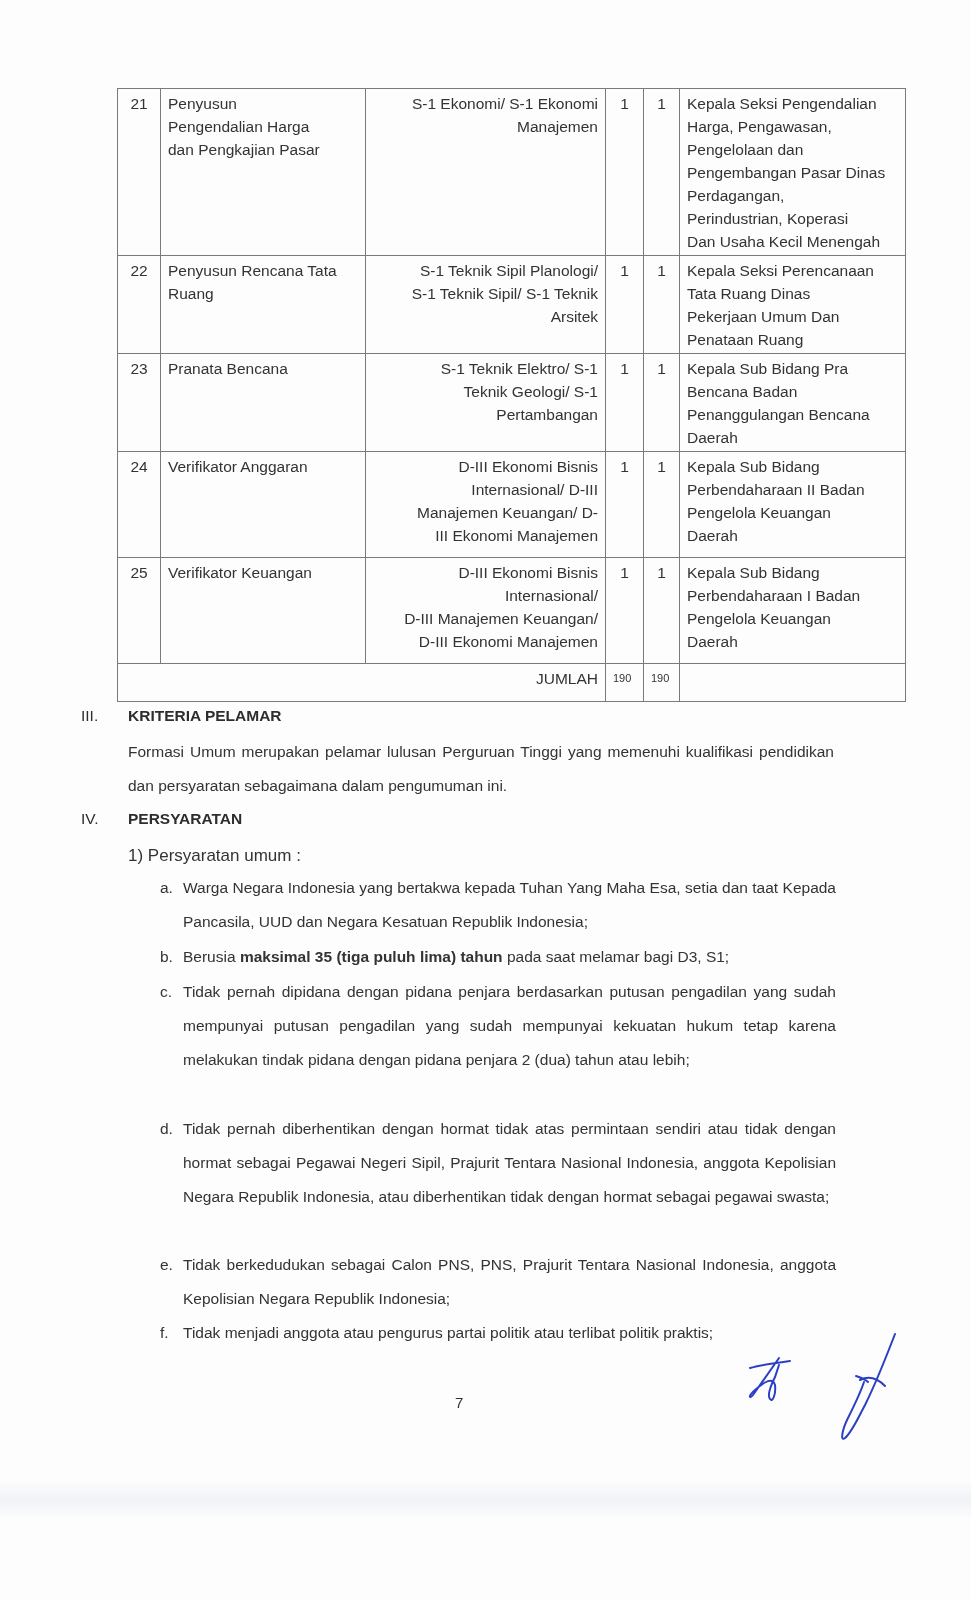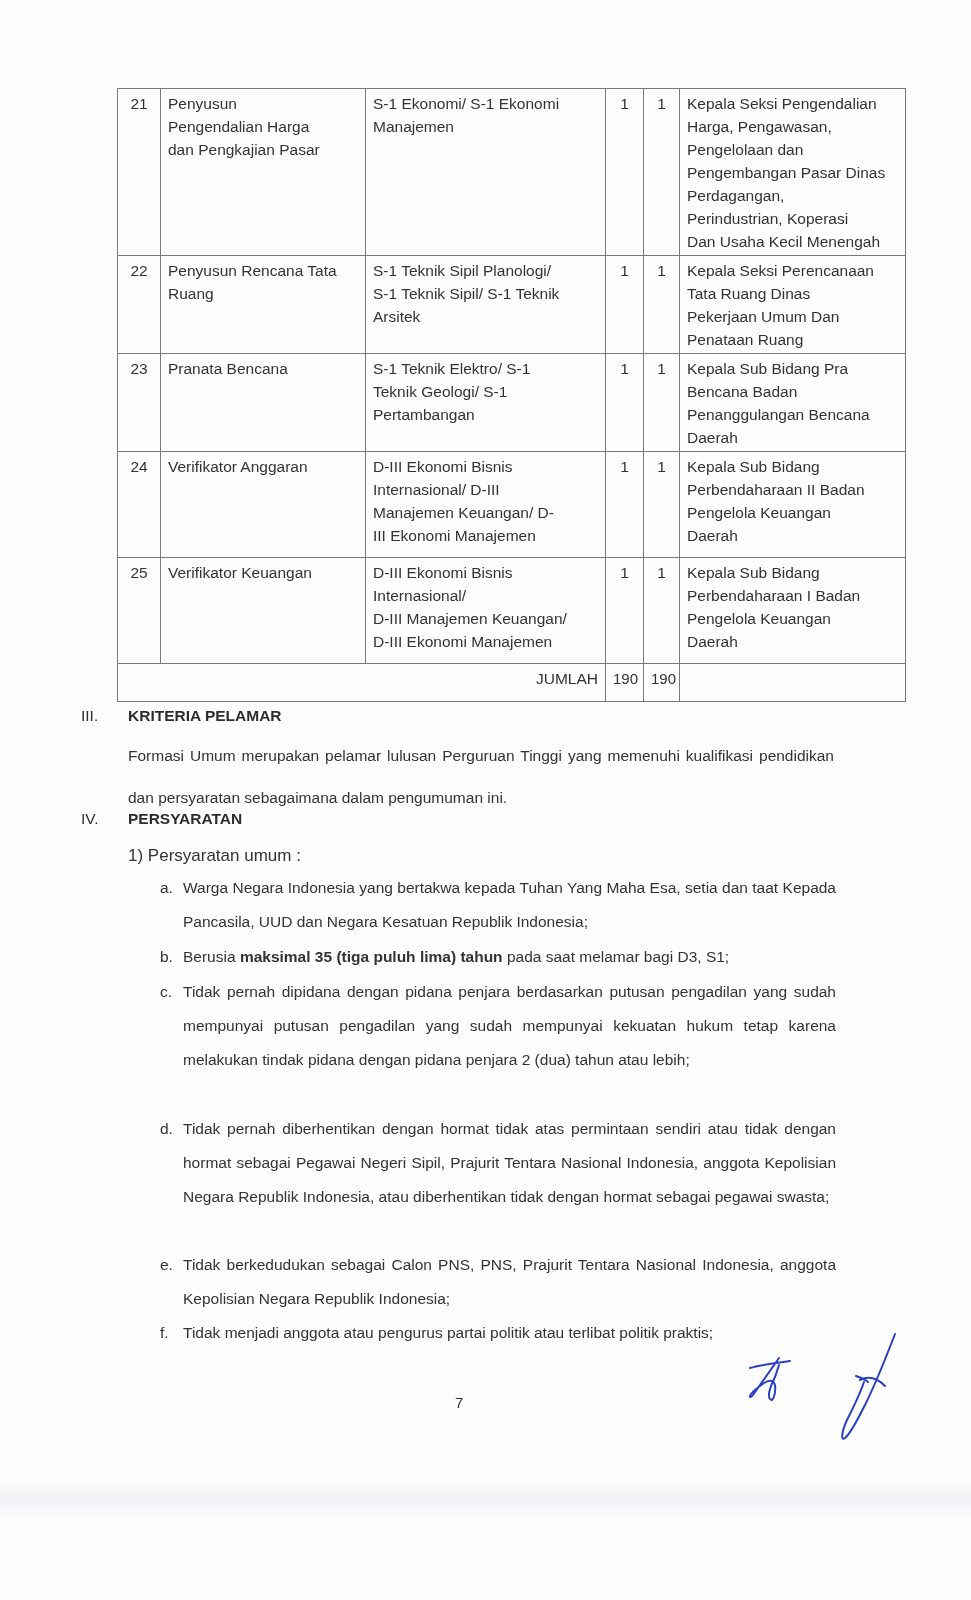--- a/index.html
+++ b/index.html
@@ -7,31 +7,31 @@
            font-family:"Liberation Sans", sans-serif; color:#2a2a2a; }
     .page { position:absolute; left:0; top:0; width:971px; height:1600px; background:#fdfdfd; }
     .scan-shadow { position:absolute; left:0; top:1480px; width:971px; height:40px;
                    background:linear-gradient(to bottom, rgba(240,242,246,0), rgba(236,238,243,0.7), rgba(240,242,246,0)); }
 
     table.formasi { position:absolute; left:117px; top:88px; width:788px; border-collapse:collapse;
                     font-size:15.5px; line-height:23px; color:#333; table-layout:fixed; }
     table.formasi td { border:1px solid #7a7a7a; vertical-align:top; padding:3px 7px 2px 7px; }
     td.no { text-align:center; width:27px; padding-left:4px; padding-right:4px; }
     td.jab { width:190px; }
-    td.kual { text-align:left; width:226px; }
+    td.kual { text-align:right; width:226px; }
     td.n { text-align:center; width:22px; padding-left:4px; padding-right:4px; }
     td.unit { width:212px; line-height:23px; }
     td.total-label { text-align:right; font-weight:normal; height:32px; vertical-align:middle; }
-    td.total-n { font-size:15px; text-align:left; vertical-align:middle; padding-left:2px; }
+    td.total-n { font-size:11px; text-align:left; vertical-align:middle; padding-left:2px; }
     .line { display:block; }
 
     .sec { position:absolute; font-size:15.5px; color:#2d2d2d; }
     .sec-num { position:absolute; left:81px; font-weight:normal; }
     .sec-title { position:absolute; left:128px; font-weight:bold; }
-    .para { position:absolute; left:128px; width:706px; font-size:15.5px; line-height:42px; text-align:justify; color:#333; }
+    .para { position:absolute; left:128px; width:706px; font-size:15.5px; line-height:34px; text-align:justify; color:#333; }
     .subhead { position:absolute; left:128px; font-size:17px; color:#333; }
     .item { position:absolute; left:160px; width:676px; font-size:15.5px; line-height:34px; color:#333; text-align:justify; }
     .item .letter { position:absolute; left:0; top:0; }
     .item .text { margin-left:23px; display:block; text-align:justify; }
     .pageno { position:absolute; left:455px; top:1394px; font-size:15px; color:#333; }
     .sig { position:absolute; }
   </style>
 </head>
 <body>
 

